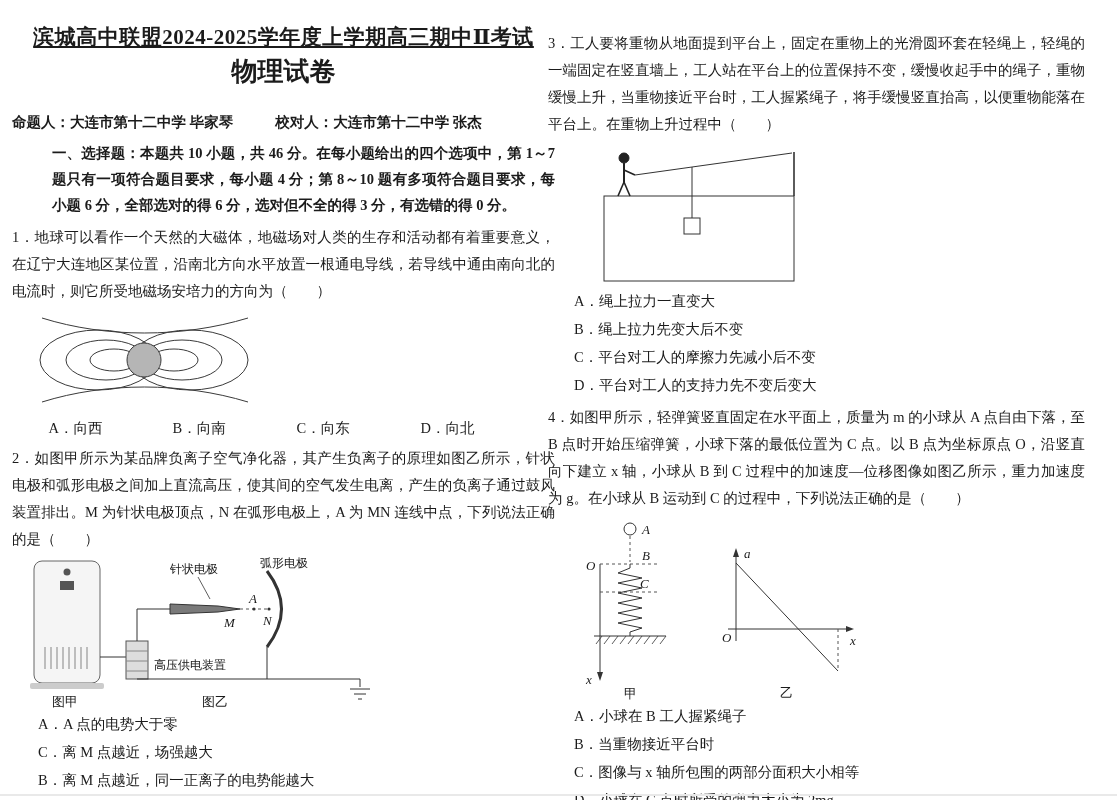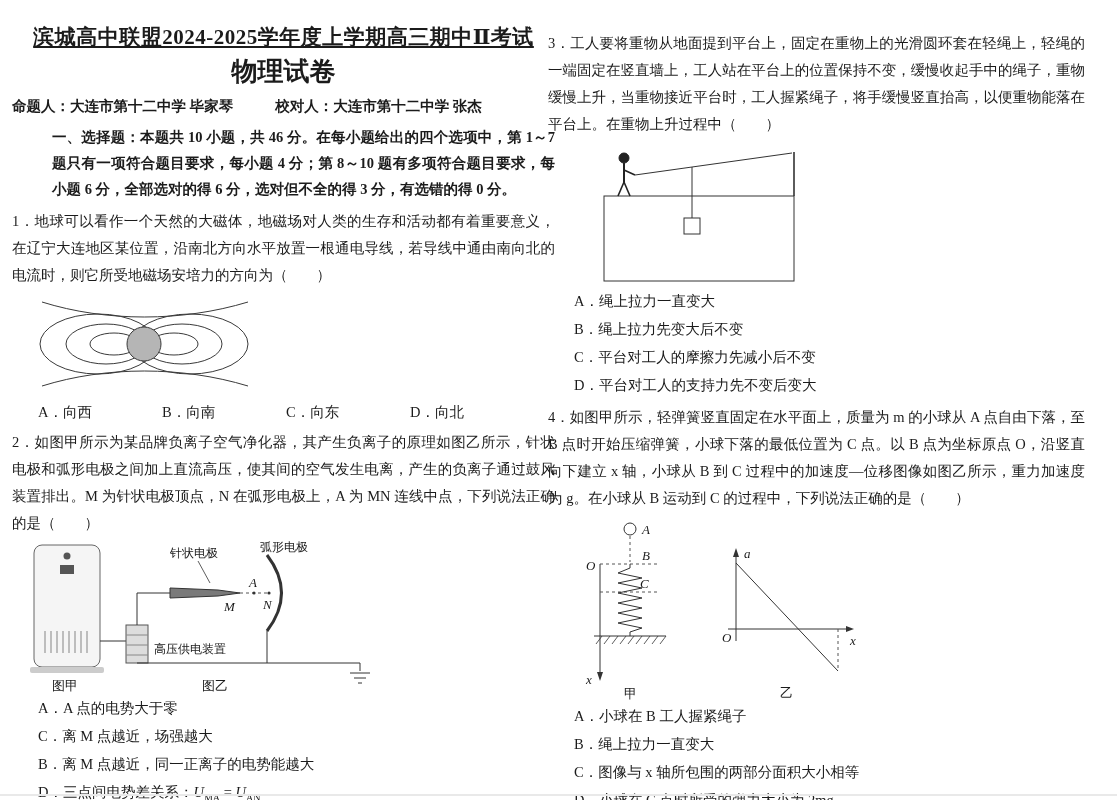--- a/index.html
+++ b/index.html
@@ -11,27 +11,27 @@
     overflow:hidden;
     font-size:14.5px;
   }
   .page { position:absolute; inset:0; }
   .col { position:absolute; top:0; height:800px; }
   .col-left  { left:12px;  width:543px; padding-top:24px; }
   .col-right { left:548px; width:537px; padding-top:30px; }
 
   .title    { font-size:21px; font-weight:700; text-align:center; line-height:26px; letter-spacing:0.5px;text-decoration:underline;}
   .subtitle { font-size:26px; font-weight:700; text-align:center; margin-top:10px; line-height:24px;}
-  .credits  { display:flex; margin-top:12px; font-weight:700; font-size:14.5px; line-height:20px;}
+  .credits  { display:flex; margin-top:28px; font-weight:700; font-size:14.5px; line-height:20px;}
   .credits .gap { width:42px; }
 
   .intro { font-weight:700; line-height:26px; text-align:justify; margin-top:8px;margin-left:40px; }
   .stem  { line-height:27px; text-align:justify; margin-top:6px; }
 
-  .optrow { display:flex; margin:8px 0 6px 26px; line-height:22px; }
+  .optrow { display:flex; margin:8px 0 6px 26px; line-height:22px;justify-content:center; }
   .optrow span { width:124px; }
   .opt { line-height:25px; margin:3px 0 0 26px; }
   sub { font-size:10px; }
   i { font-style:italic; }
 
   .fig { display:block; }
   .fig-q1 { margin:6px 0 0 14px; }
   .fig-q2 { margin:4px 0 0 8px; }
   .fig-q3 { margin:8px 0 2px 44px; }
   .figrow-q4 { display:flex; align-items:flex-end; gap:20px; margin:4px 0 0 32px; }
@@ -215,19 +215,19 @@
         <polygon points="146,85 146,91 154,88" fill="#333"></polygon>
         <text x="150" y="104" class="svg-var">x</text>
         <text x="22" y="101" class="svg-var">O</text>
         <line x1="36" y1="22" x2="138" y2="130" stroke="#333"></line>
         <line x1="138" y1="88" x2="138" y2="130" stroke="#555" stroke-dasharray="3,3"></line>
         <text x="80" y="156" class="svg-caption">乙</text>
       </svg>
     </div>
 
     <p class="opt">A．小球在 B 工人握紧绳子</p>
-    <p class="opt">B．绳上拉力一直变大</p>
+    <p class="opt">B．当重物接近平台时</p>
     <p class="opt">C．图像与 x 轴所包围的两部分面积大小相等</p>
     <p class="opt">D．小球在 C 点时所受的弹力大小为 2mg</p>
   </div>
 
   <div class="scan-line"></div>
 </div>
 
 </body></html>

